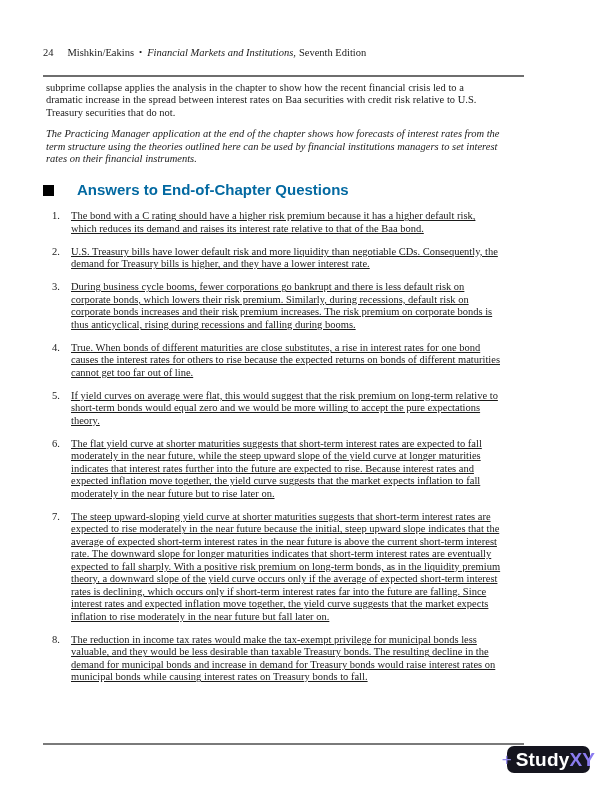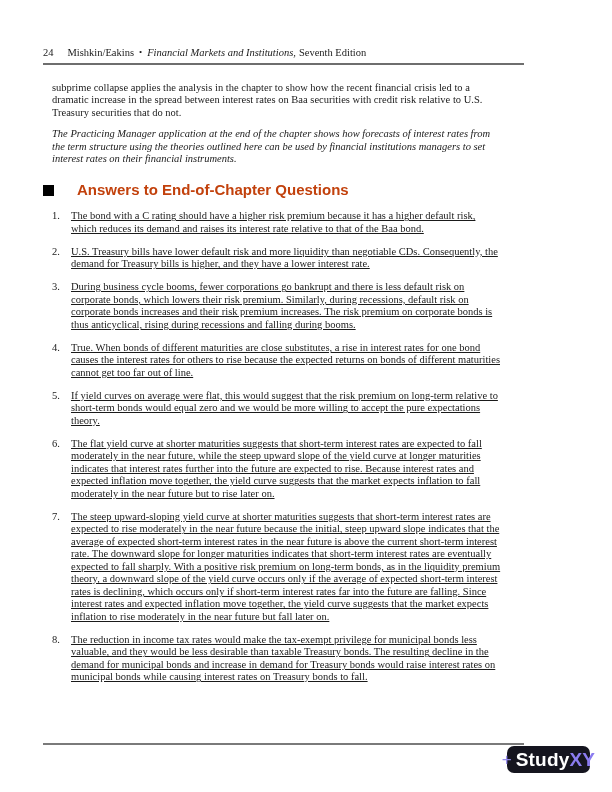--- a/index.html
+++ b/index.html
@@ -10,50 +10,50 @@
     color: #1a1a1a;
     overflow: hidden;
   }
   .page { position: absolute; inset: 0; background: #ffffff; }
 
   
   .header {
     position: absolute;
     left: 43px; top: 46px; width: 481px;
     font-size: 10.5px; line-height: 12px;
-    padding-bottom: 4px;
+    padding-bottom: 16px;
     border-bottom: 2px solid #6e6e6e;
     white-space: nowrap;
   }
   .header .pagenum { margin-right: 14px; }
   .header .sep { margin: 0 5px; font-size: 9px; vertical-align: 1px; }
   .header .booktitle { font-style: italic; }
   .header .edition { margin-left: 3px; }
 
   
   .main {
     position: absolute;
     left: 46px; top: 62px; width: 455px;
     font-size: 10.5px; line-height: 12.4px;
     text-align: left;
   }
-  .para { margin: 6px; margin-top: 20px; }
+  .para { margin: 0; margin-top: 20px; }
   .para + .para { margin-top: 9px; font-style: italic; }
 
   
   .section-heading {
     margin-top: 17px;
     margin-left: -3px;
     display: flex;
     align-items: center;
     font-family: "Liberation Sans", sans-serif;
     font-weight: bold;
     font-size: 15px;
     line-height: 16px;
-    color: #c2410c;
+    color: #0369a1;
   }
   .square-bullet {
     width: 11px; height: 11px;
     background: #000;
     margin-right: 23px;
     flex: none;
   }
 
   
   .answers { margin-top: 12px; }

